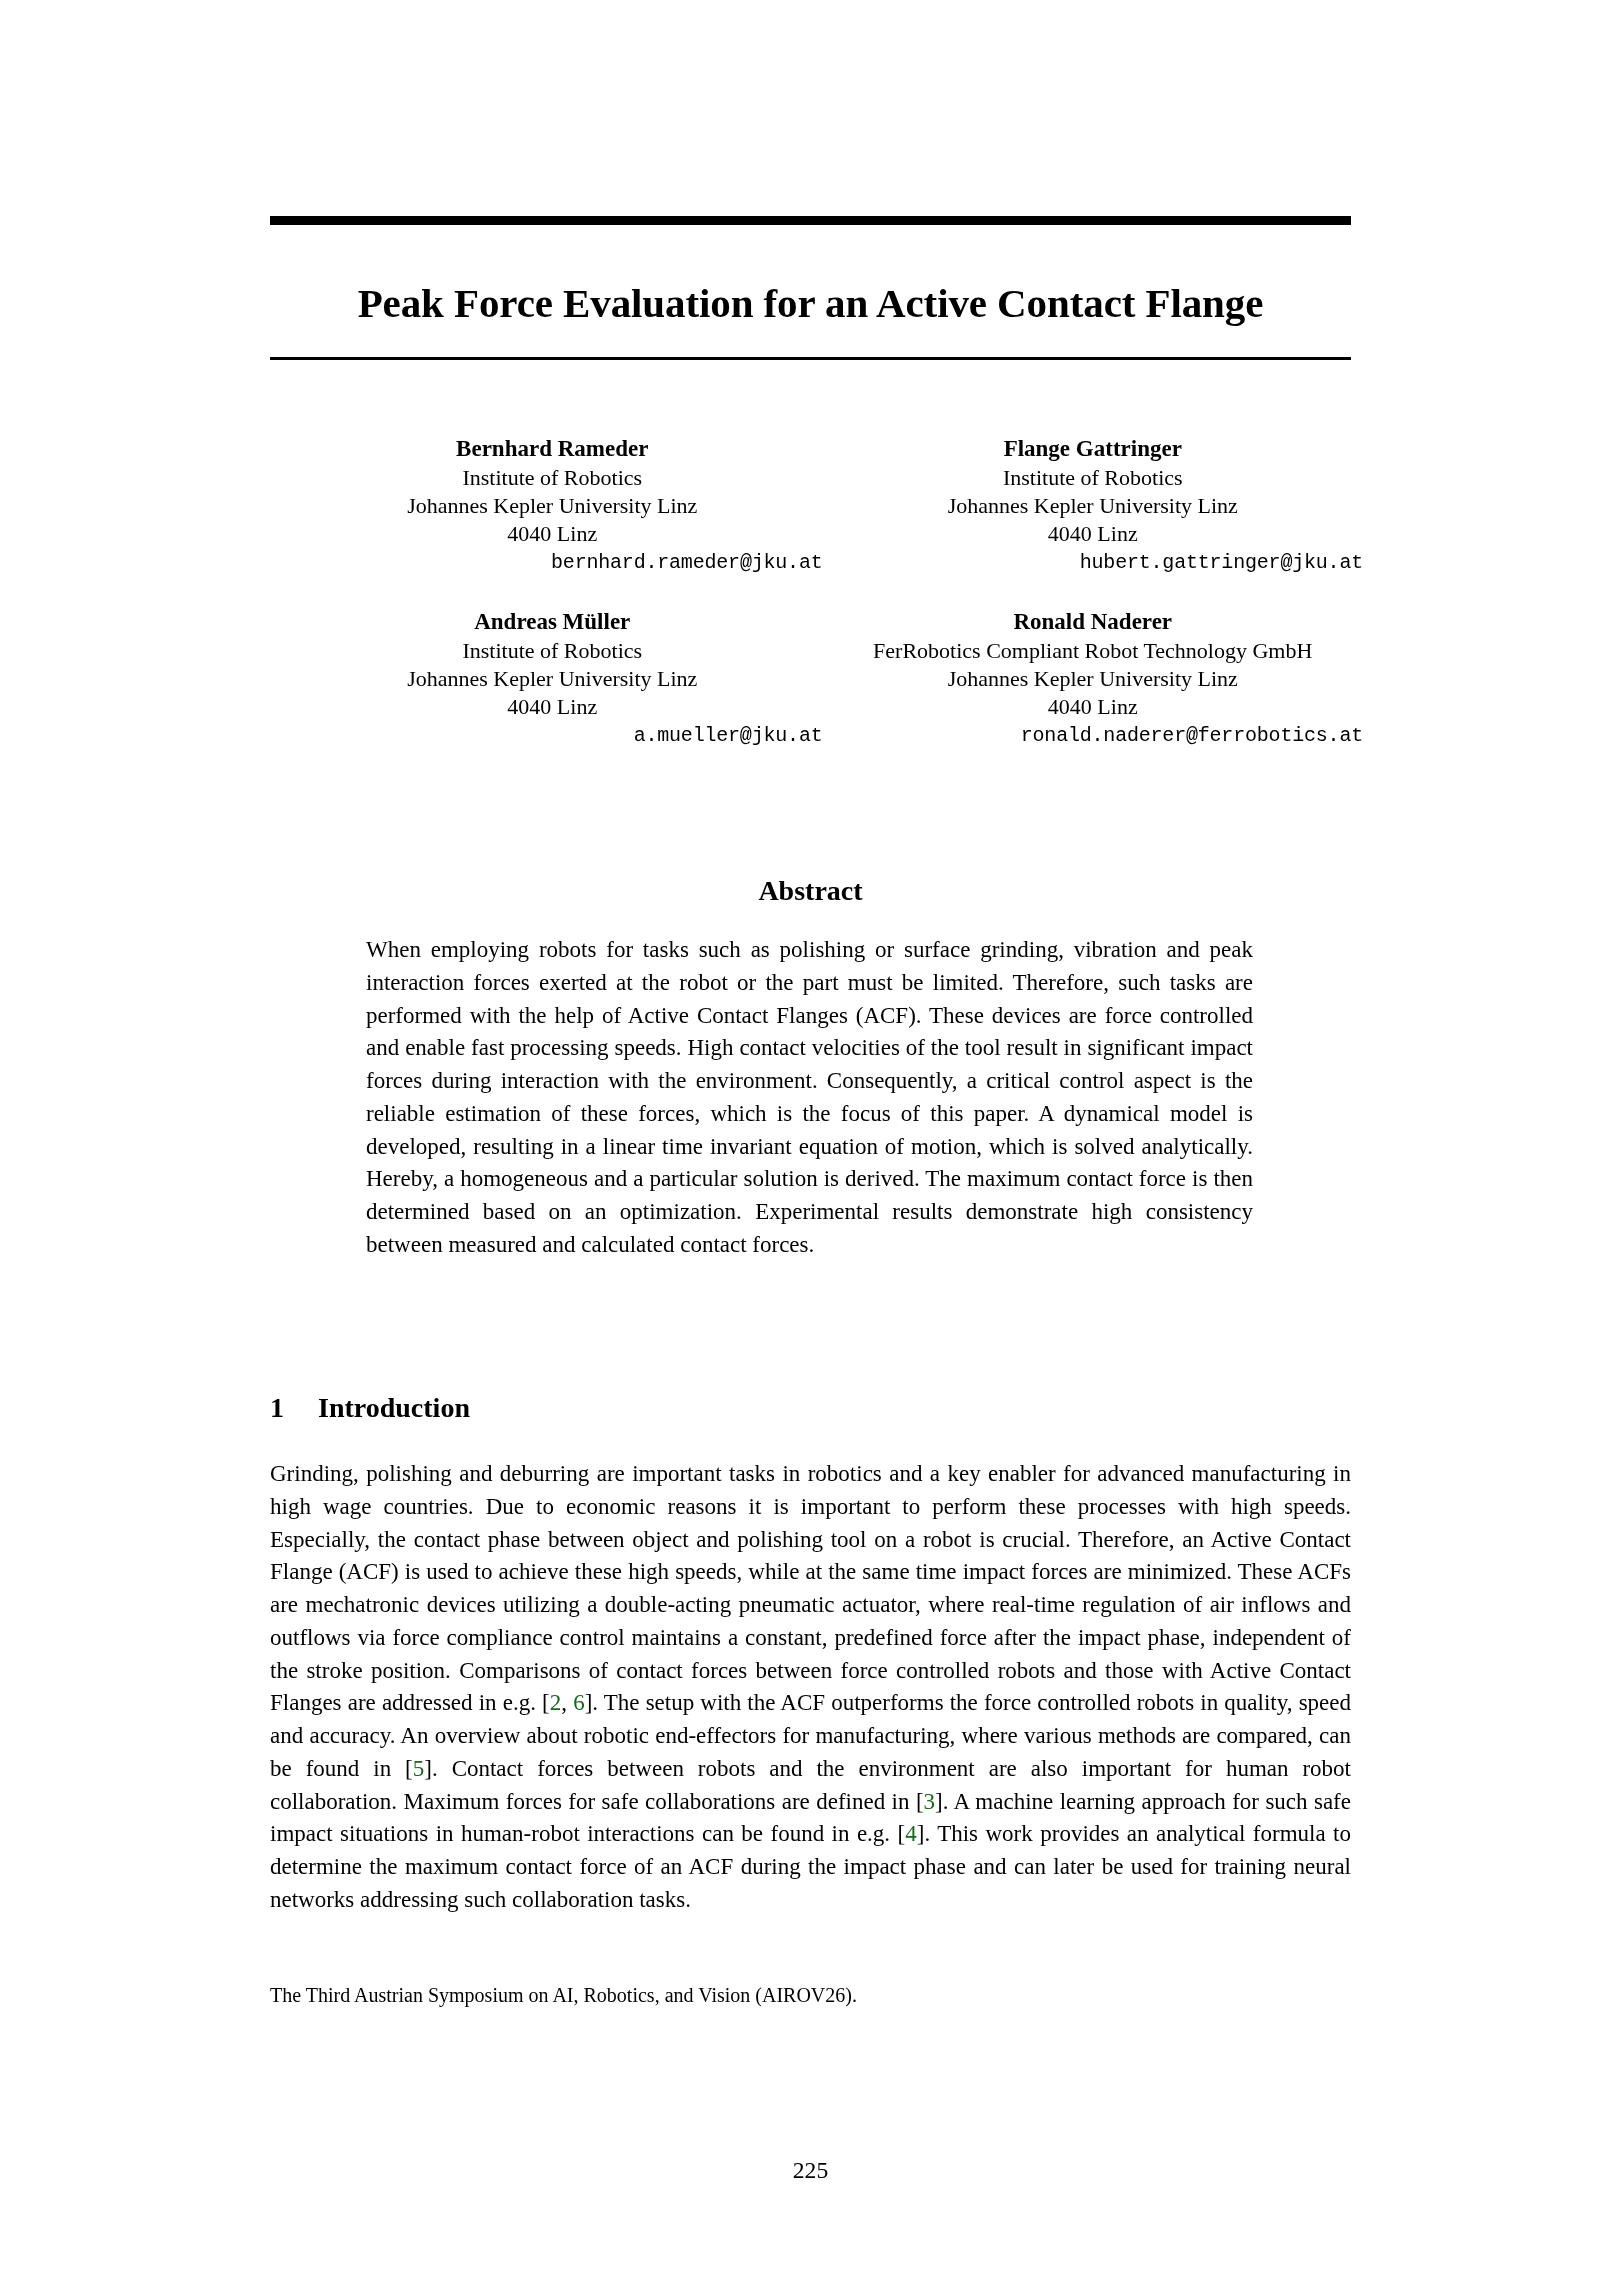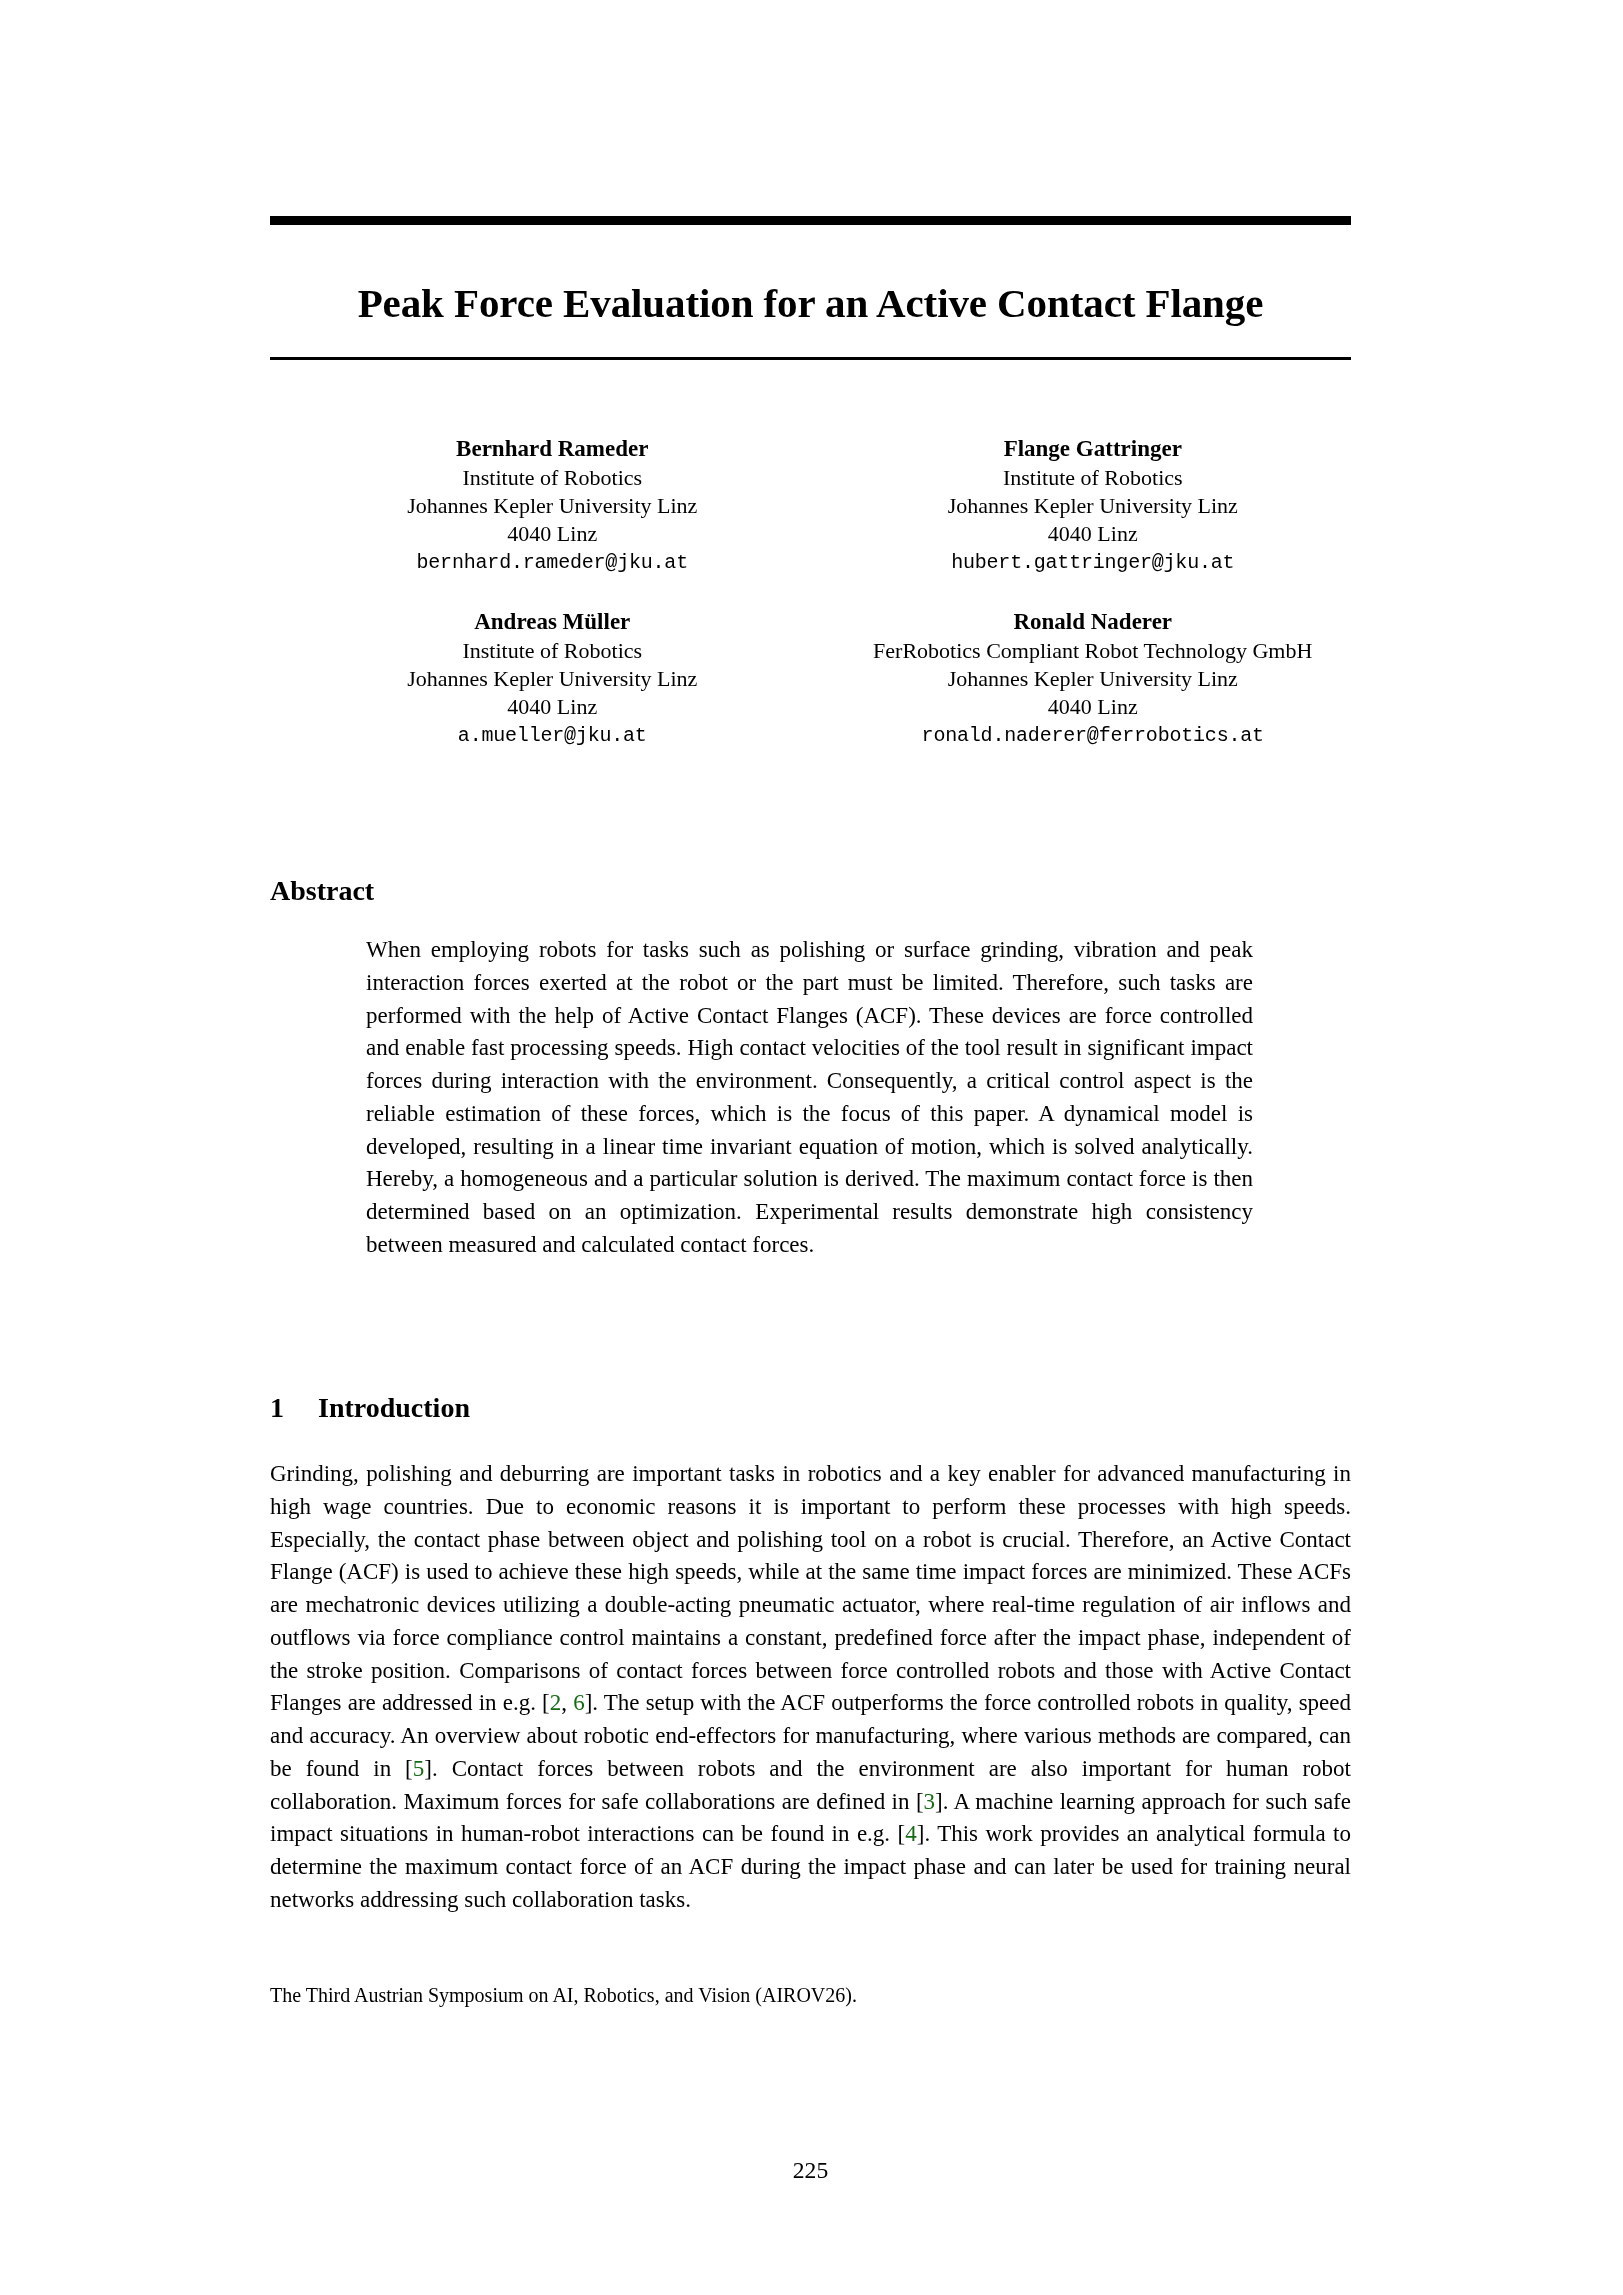--- a/index.html
+++ b/index.html
@@ -77,28 +77,30 @@
   }
   .author-name {
     font-weight: bold;
     font-size: 23px;
   }
   .author-mail {
     font-family: "Liberation Mono", "DejaVu Sans Mono", monospace;
     font-size: 20px;
     letter-spacing: -0.2px;
     margin-top: 2px;
+    text-align: right;
   }
 
   
   .abstract-heading {
     position: absolute;
     left: 270px;
     top: 852px;
     width: 1081px;
+    text-align: center;
     font-size: 28px;
     font-weight: bold;
   }
   .abstract-body {
     position: absolute;
     left: 366px;
     top: 934px;
     width: 887px;
     font-size: 23px;
     line-height: 1.425;

